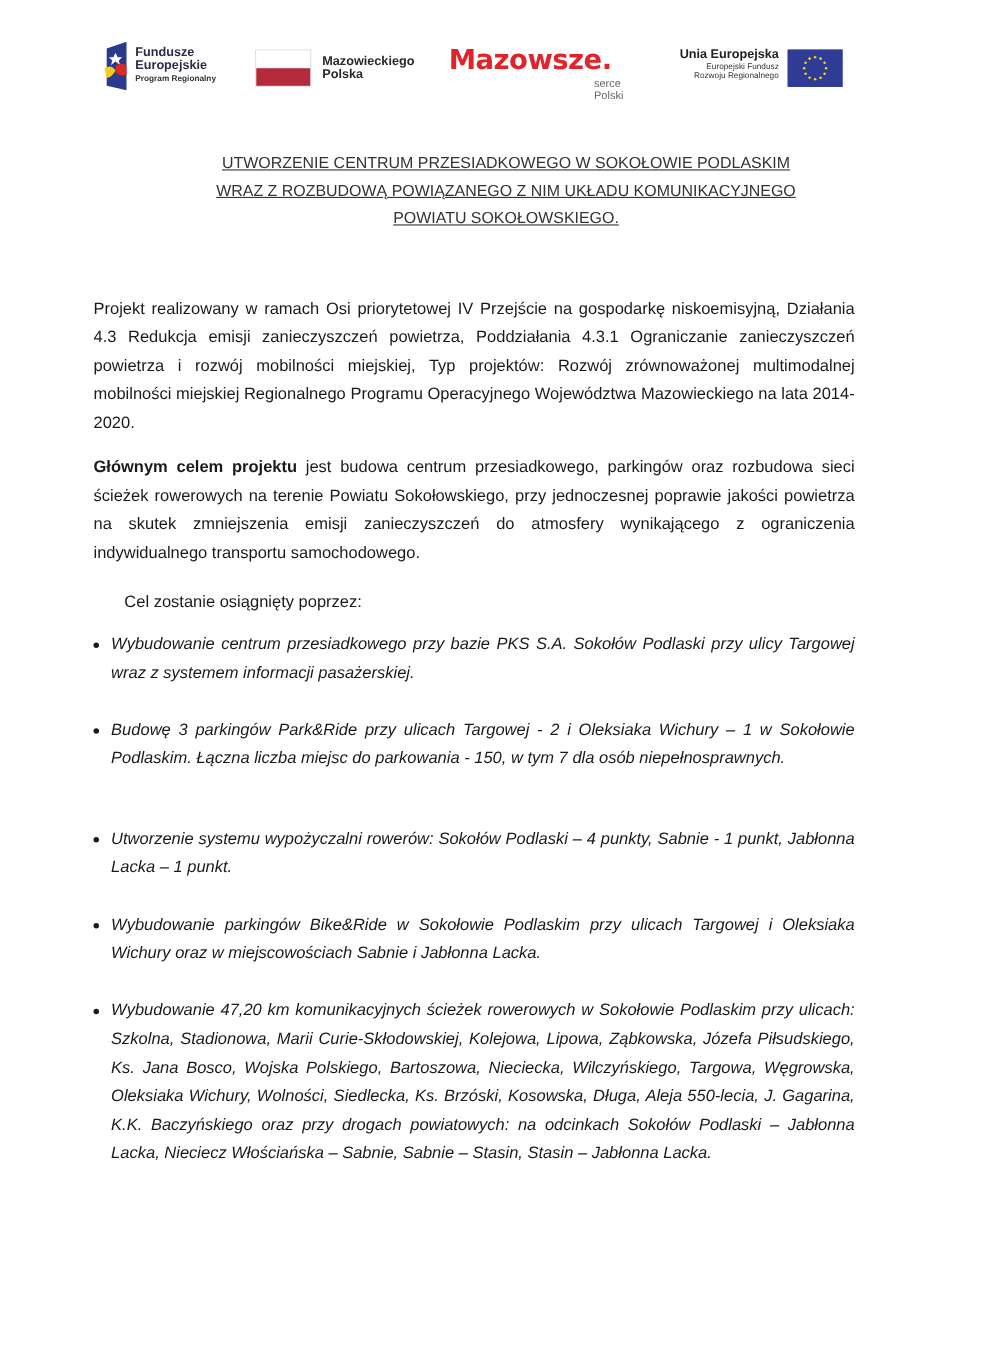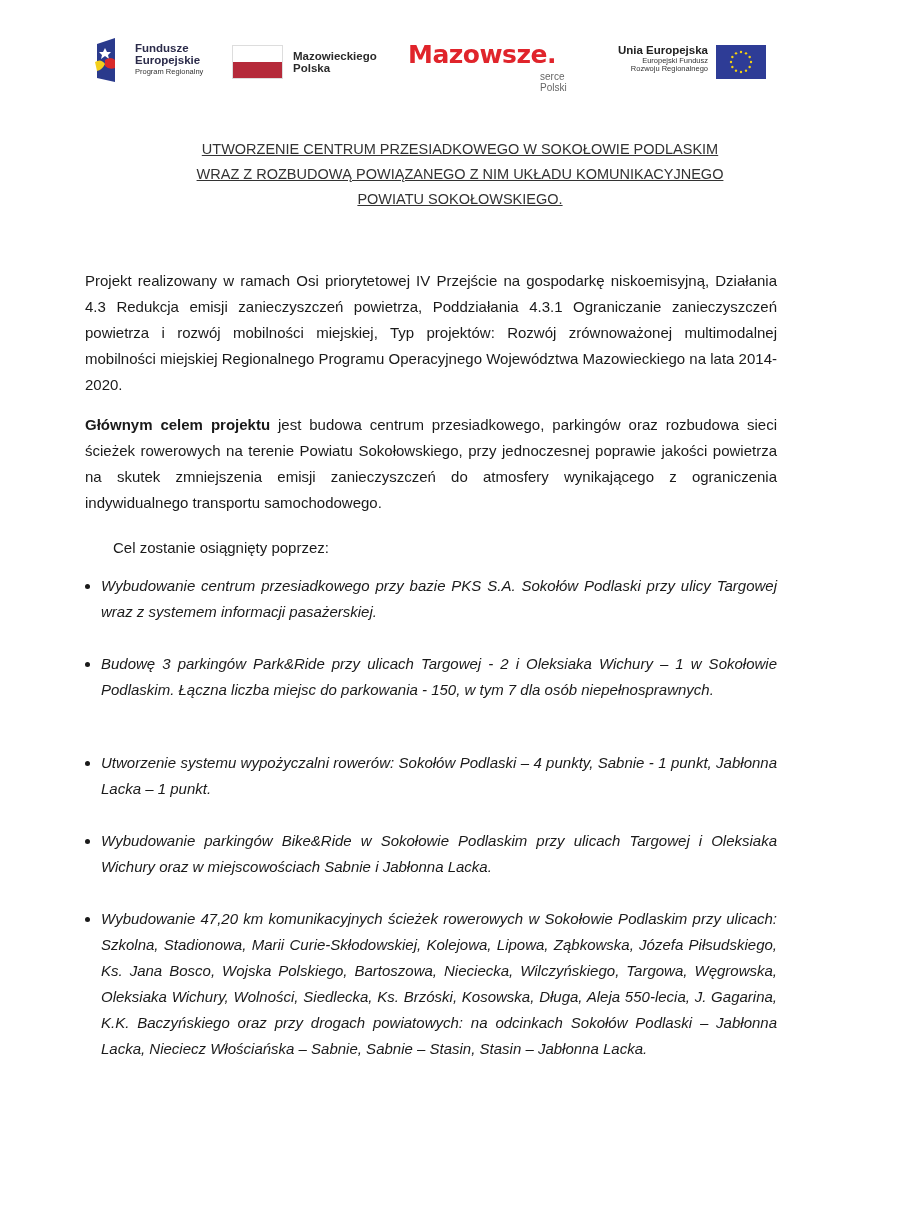--- a/index.html
+++ b/index.html
@@ -3,23 +3,23 @@
 <meta charset="utf-8">
 <style>
   html, body { margin: 0; padding: 0; background: #ffffff; }
   body { width: 900px; height: 1225px; position: relative; overflow: hidden;
          font-family: "Liberation Sans", sans-serif; color: #1a1a1a; }
   .logos { position: absolute; top: 36px; left: 0; width: 900px; height: 52px; }
   .logo { position: absolute; top: 0; height: 52px; }
   
   .fe { left: 93px; width: 115px; }
   .fe-mark { position: absolute; left: 0; top: 2px; width: 24px; height: 44px; }
-  .fe-text { position: absolute; left: 42px; top: 6px; line-height: 1.05; }
+  .fe-text { position: absolute; left: 30px; top: 6px; line-height: 1.05; }
   .fe-t1 { font-size: 11.5px; font-weight: bold; color: #2b2b4a; display: block; }
-  .fe-t3 { font-size: 7.5px; color: #333; display: block; margin-top: 2px; }
+  .fe-t3 { font-size: 7.5px; color: #333; display: block; margin-top: 2px; font-weight: bold; }
   
   .rp { left: 232px; width: 150px; }
   .rp-flag { position: absolute; left: 0; top: 9px; width: 51px; height: 34px; border: 1px solid #ddd; box-sizing: border-box; }
   .rp-flag .w { height: 50%; background: #fff; }
   .rp-flag .r { height: 50%; background: #b52a3a; }
   .rp-text { position: absolute; left: 61px; top: 14px; font-size: 11.5px; font-weight: bold; color: #2a2a2a; line-height: 1.05; }
   
   .mz { left: 408px; width: 180px; }
   .mz-word { position: absolute; left: 0; top: 4px; font-family: "DejaVu Sans", sans-serif; font-weight: bold; font-size: 25px; color: #e0242b; letter-spacing: -0.5px; }
   .mz-sub { position: absolute; left: 132px; top: 35px; font-size: 10px; color: #666; }

